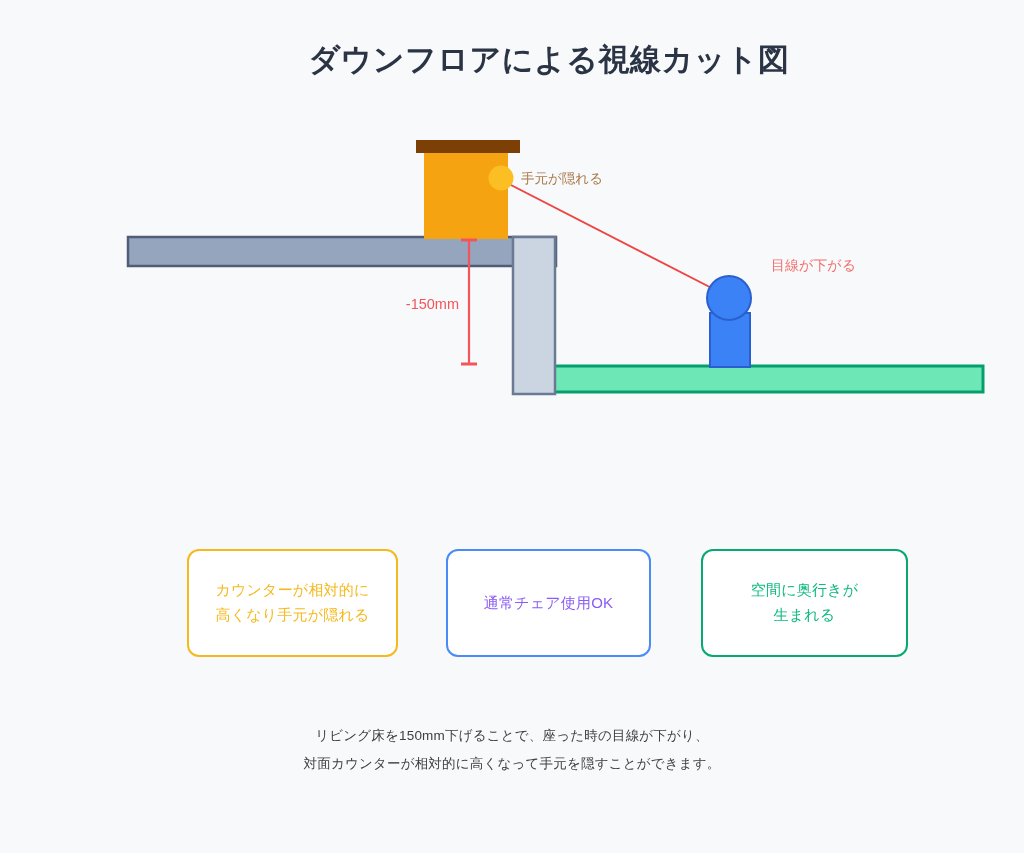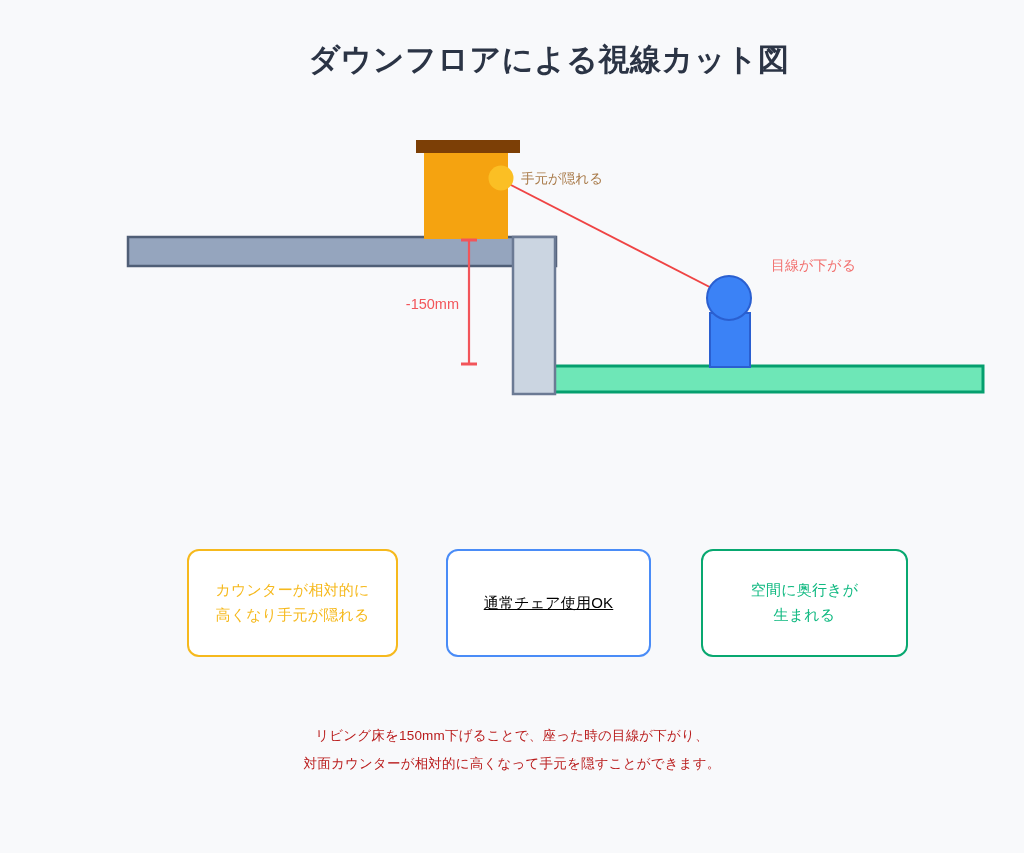--- a/index.html
+++ b/index.html
@@ -82,21 +82,21 @@
 
   
   .caption {
     position: absolute;
     left: 0;
     top: 722px;
     width: 1024px;
     text-align: center;
     font-size: 13.5px;
     line-height: 2.05;
-    color: #b91c1c;
+    color: #404040;
     letter-spacing: 0.2px;
     white-space: pre-line;
   }
 </style>
 </head>
 <body style="background: rgb(248, 249, 251);">
 
 <div id="page">
 
   <div class="page-title">ダウンフロアによる視線カット図</div>
@@ -134,21 +134,21 @@
       <text x="771" y="150" font-family="'Liberation Sans','DejaVu Sans',sans-serif" font-size="14" fill="#F2716F">目線が下がる</text>
 
     </svg>
   </div>
 
   <div class="boxes">
     <div class="feature-box box-0" style="border-color: rgb(246, 185, 29); color: rgb(246, 185, 29);">
       <span class="box-text">カウンターが相対的に
 高くなり手元が隠れる</span>
     </div>
-    <div class="feature-box box-1" style="border-color: rgb(74, 140, 247); color: #000000; text-decoration: underline;">
+    <div class="feature-box box-1" style="border-color: rgb(74, 140, 247); color: #8b5cf6;">
       <span class="box-text">通常チェア使用OK</span>
     </div>
     <div class="feature-box box-2" style="border-color: rgb(8, 168, 112); color: rgb(16, 185, 129); justify-content: center;">
       <span class="box-text">空間に奥行きが
 生まれる</span>
     </div>
   </div>
 
   <div class="caption">リビング床を150mm下げることで、座った時の目線が下がり、
 対面カウンターが相対的に高くなって手元を隠すことができます。</div>

